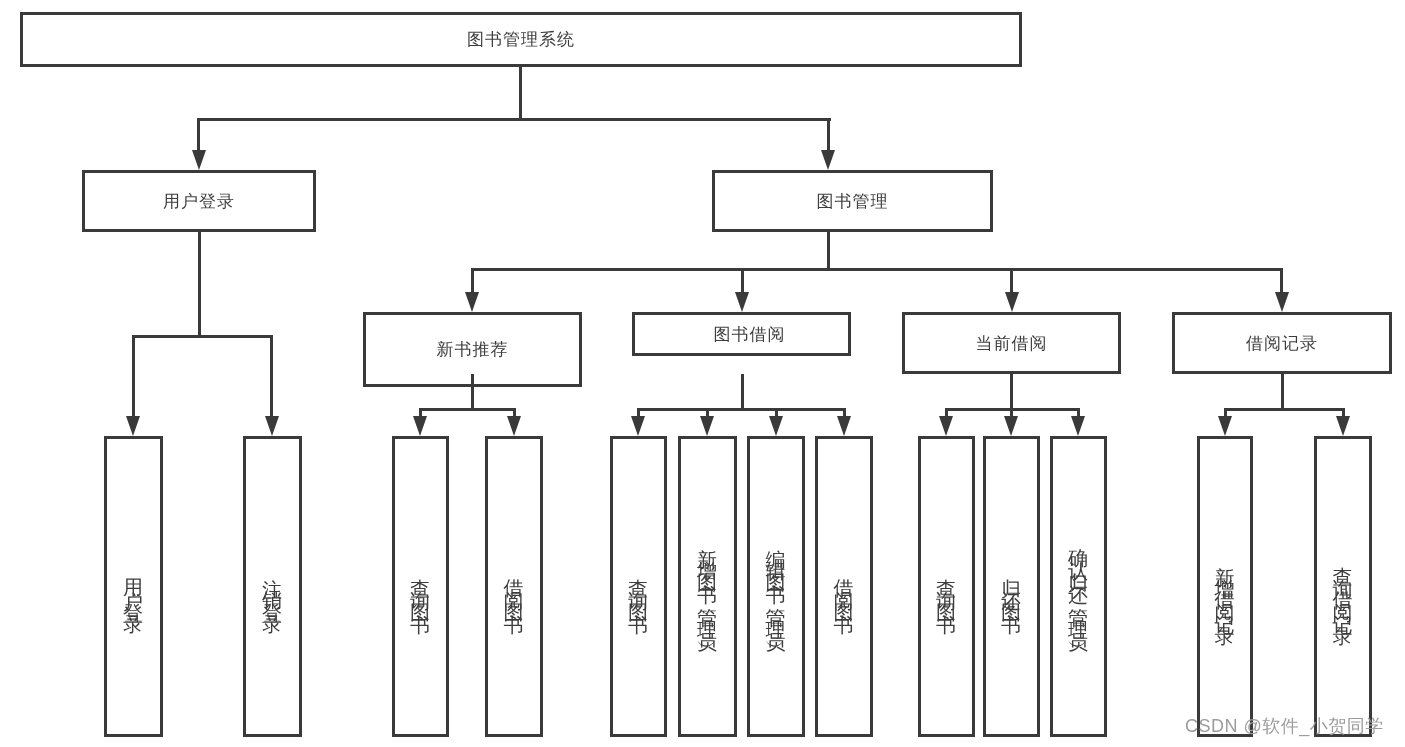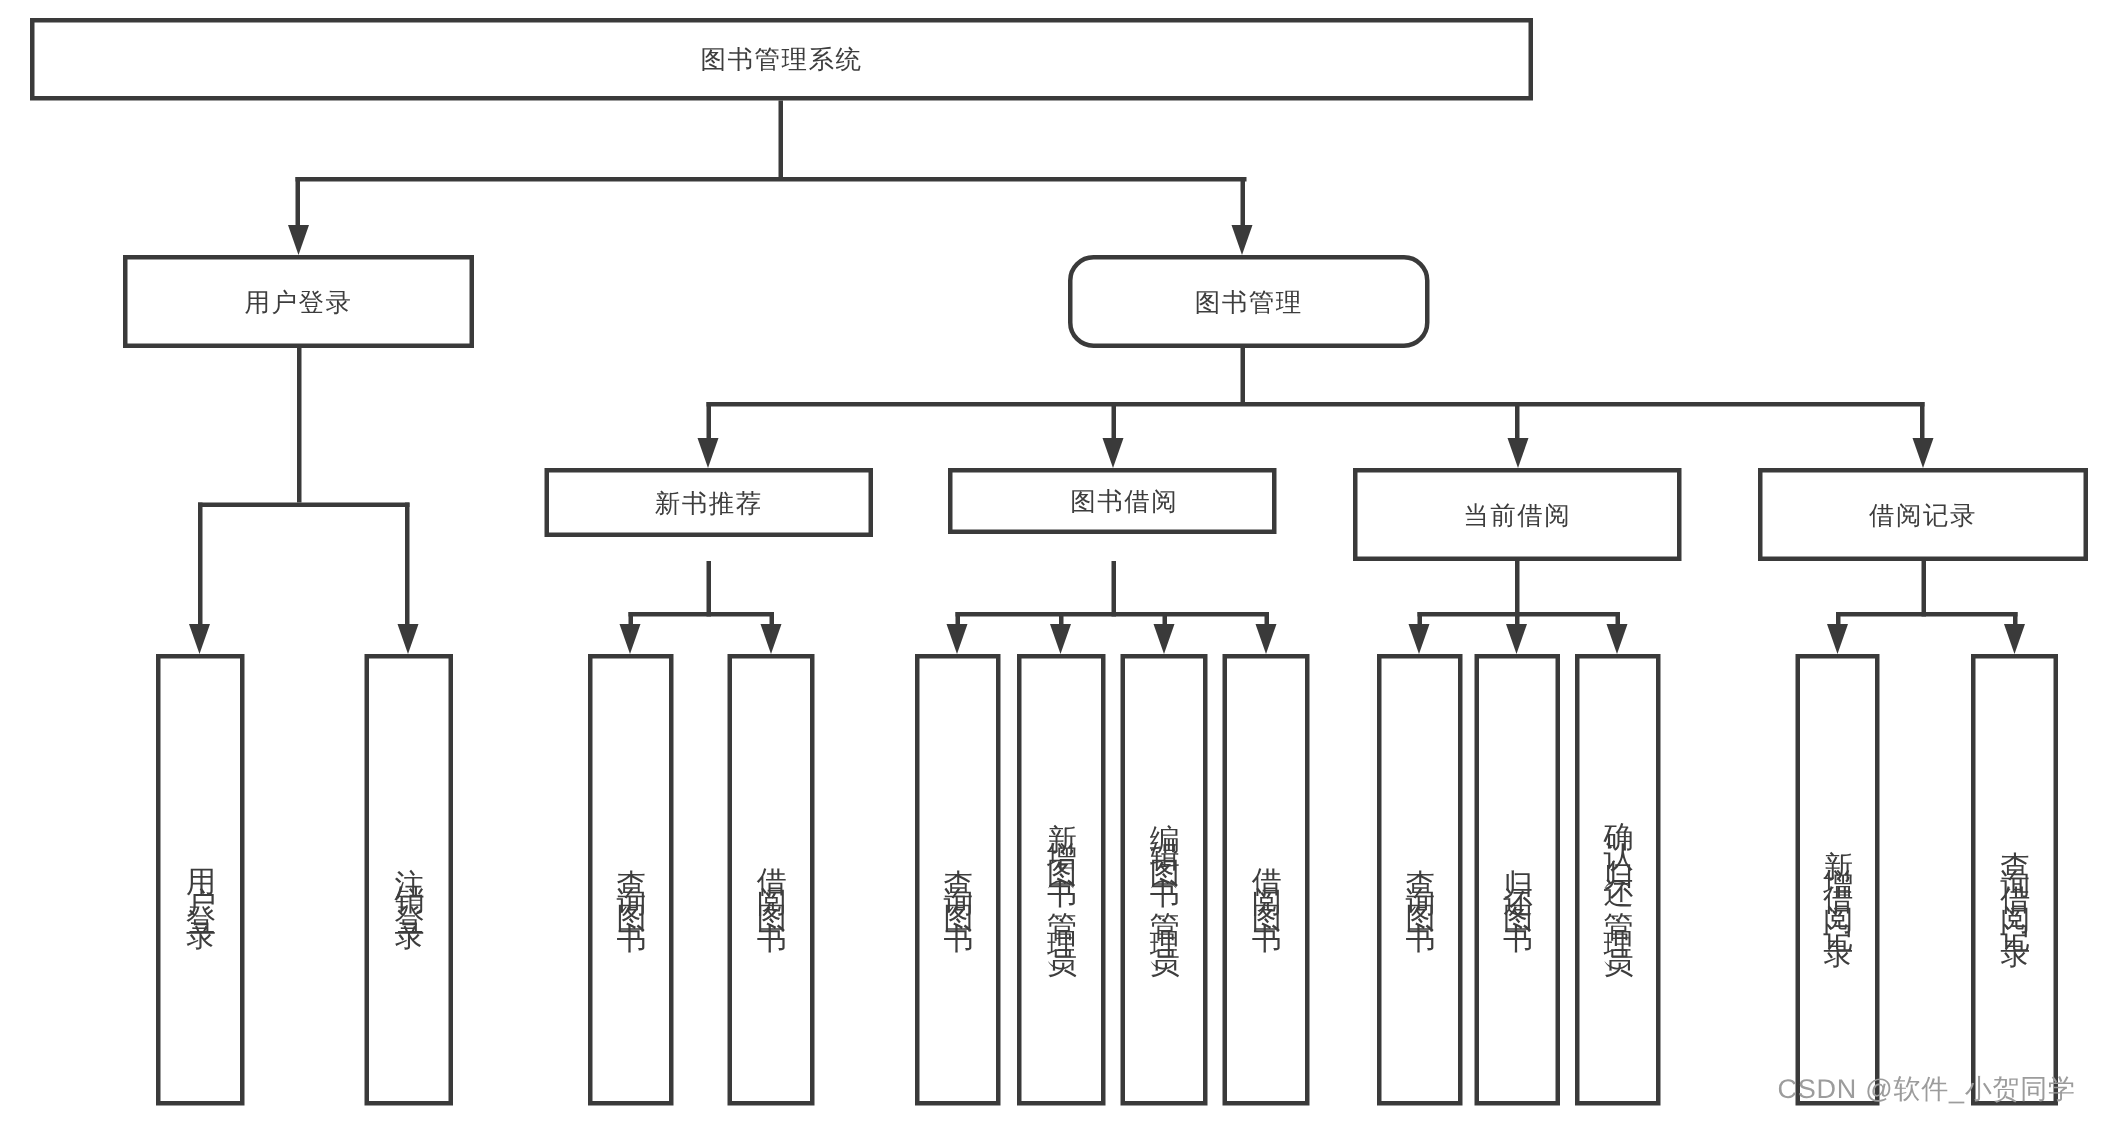--- a/index.html
+++ b/index.html
@@ -75,21 +75,21 @@
   <div class="vline" style="left:519px; top:67px; height:51px;"></div>
   <div class="hline" style="left:197px; top:118px; width:634px;"></div>
   <div class="vline" style="left:197px; top:118px; height:33px;"></div>
   <div class="arrow" style="left:192px; top:150px;"></div>
   <div class="vline" style="left:827px; top:118px; height:33px;"></div>
   <div class="arrow" style="left:821px; top:150px;"></div>
 
   <div class="box" style="left:82px; top:170px; width:234px; height:62px;">
     <span class="hlabel">用户登录</span>
   </div>
-  <div class="box" style="left:712px; top:170px; width:241px; height:62px;border-radius:17px;">
+  <div class="box" style="left:712px; top:170px; width:281px; height:62px;">
     <span class="hlabel">图书管理</span>
   </div>
 
   <div class="vline" style="left:198px; top:232px; height:103px;"></div>
   <div class="hline" style="left:132px; top:335px; width:141px;"></div>
   <div class="vline" style="left:132px; top:335px; height:82px;"></div>
   <div class="arrow" style="left:126px; top:416px;"></div>
   <div class="vline" style="left:270px; top:335px; height:82px;"></div>
   <div class="arrow" style="left:265px; top:416px;"></div>
 
@@ -97,21 +97,21 @@
   <div class="hline" style="left:471px; top:268px; width:812px;"></div>
   <div class="vline" style="left:471px; top:268px; height:25px;"></div>
   <div class="arrow" style="left:465px; top:292px;"></div>
   <div class="vline" style="left:741px; top:268px; height:25px;"></div>
   <div class="arrow" style="left:735px; top:292px;"></div>
   <div class="vline" style="left:1010px; top:268px; height:25px;"></div>
   <div class="arrow" style="left:1005px; top:292px;"></div>
   <div class="vline" style="left:1280px; top:268px; height:25px;"></div>
   <div class="arrow" style="left:1275px; top:292px;"></div>
 
-  <div class="box" style="left:363px; top:312px; width:219px; height:46px;text-align:center;">
+  <div class="box" style="left:363px; top:312px; width:219px; height:75px;text-align:center;">
     <span class="hlabel">新书推荐</span>
   </div>
   <div class="box" style="left:632px; top:312px; width:219px; height:44px;padding-left:16px;">
     <span class="hlabel">图书借阅</span>
   </div>
   <div class="box" style="left:1172px; top:312px; width:220px; height:62px;">
     <span class="hlabel">借阅记录</span>
   </div>
   <div class="box" style="left:902px; top:312px; width:219px; height:62px;">
     <span class="hlabel">当前借阅</span>

